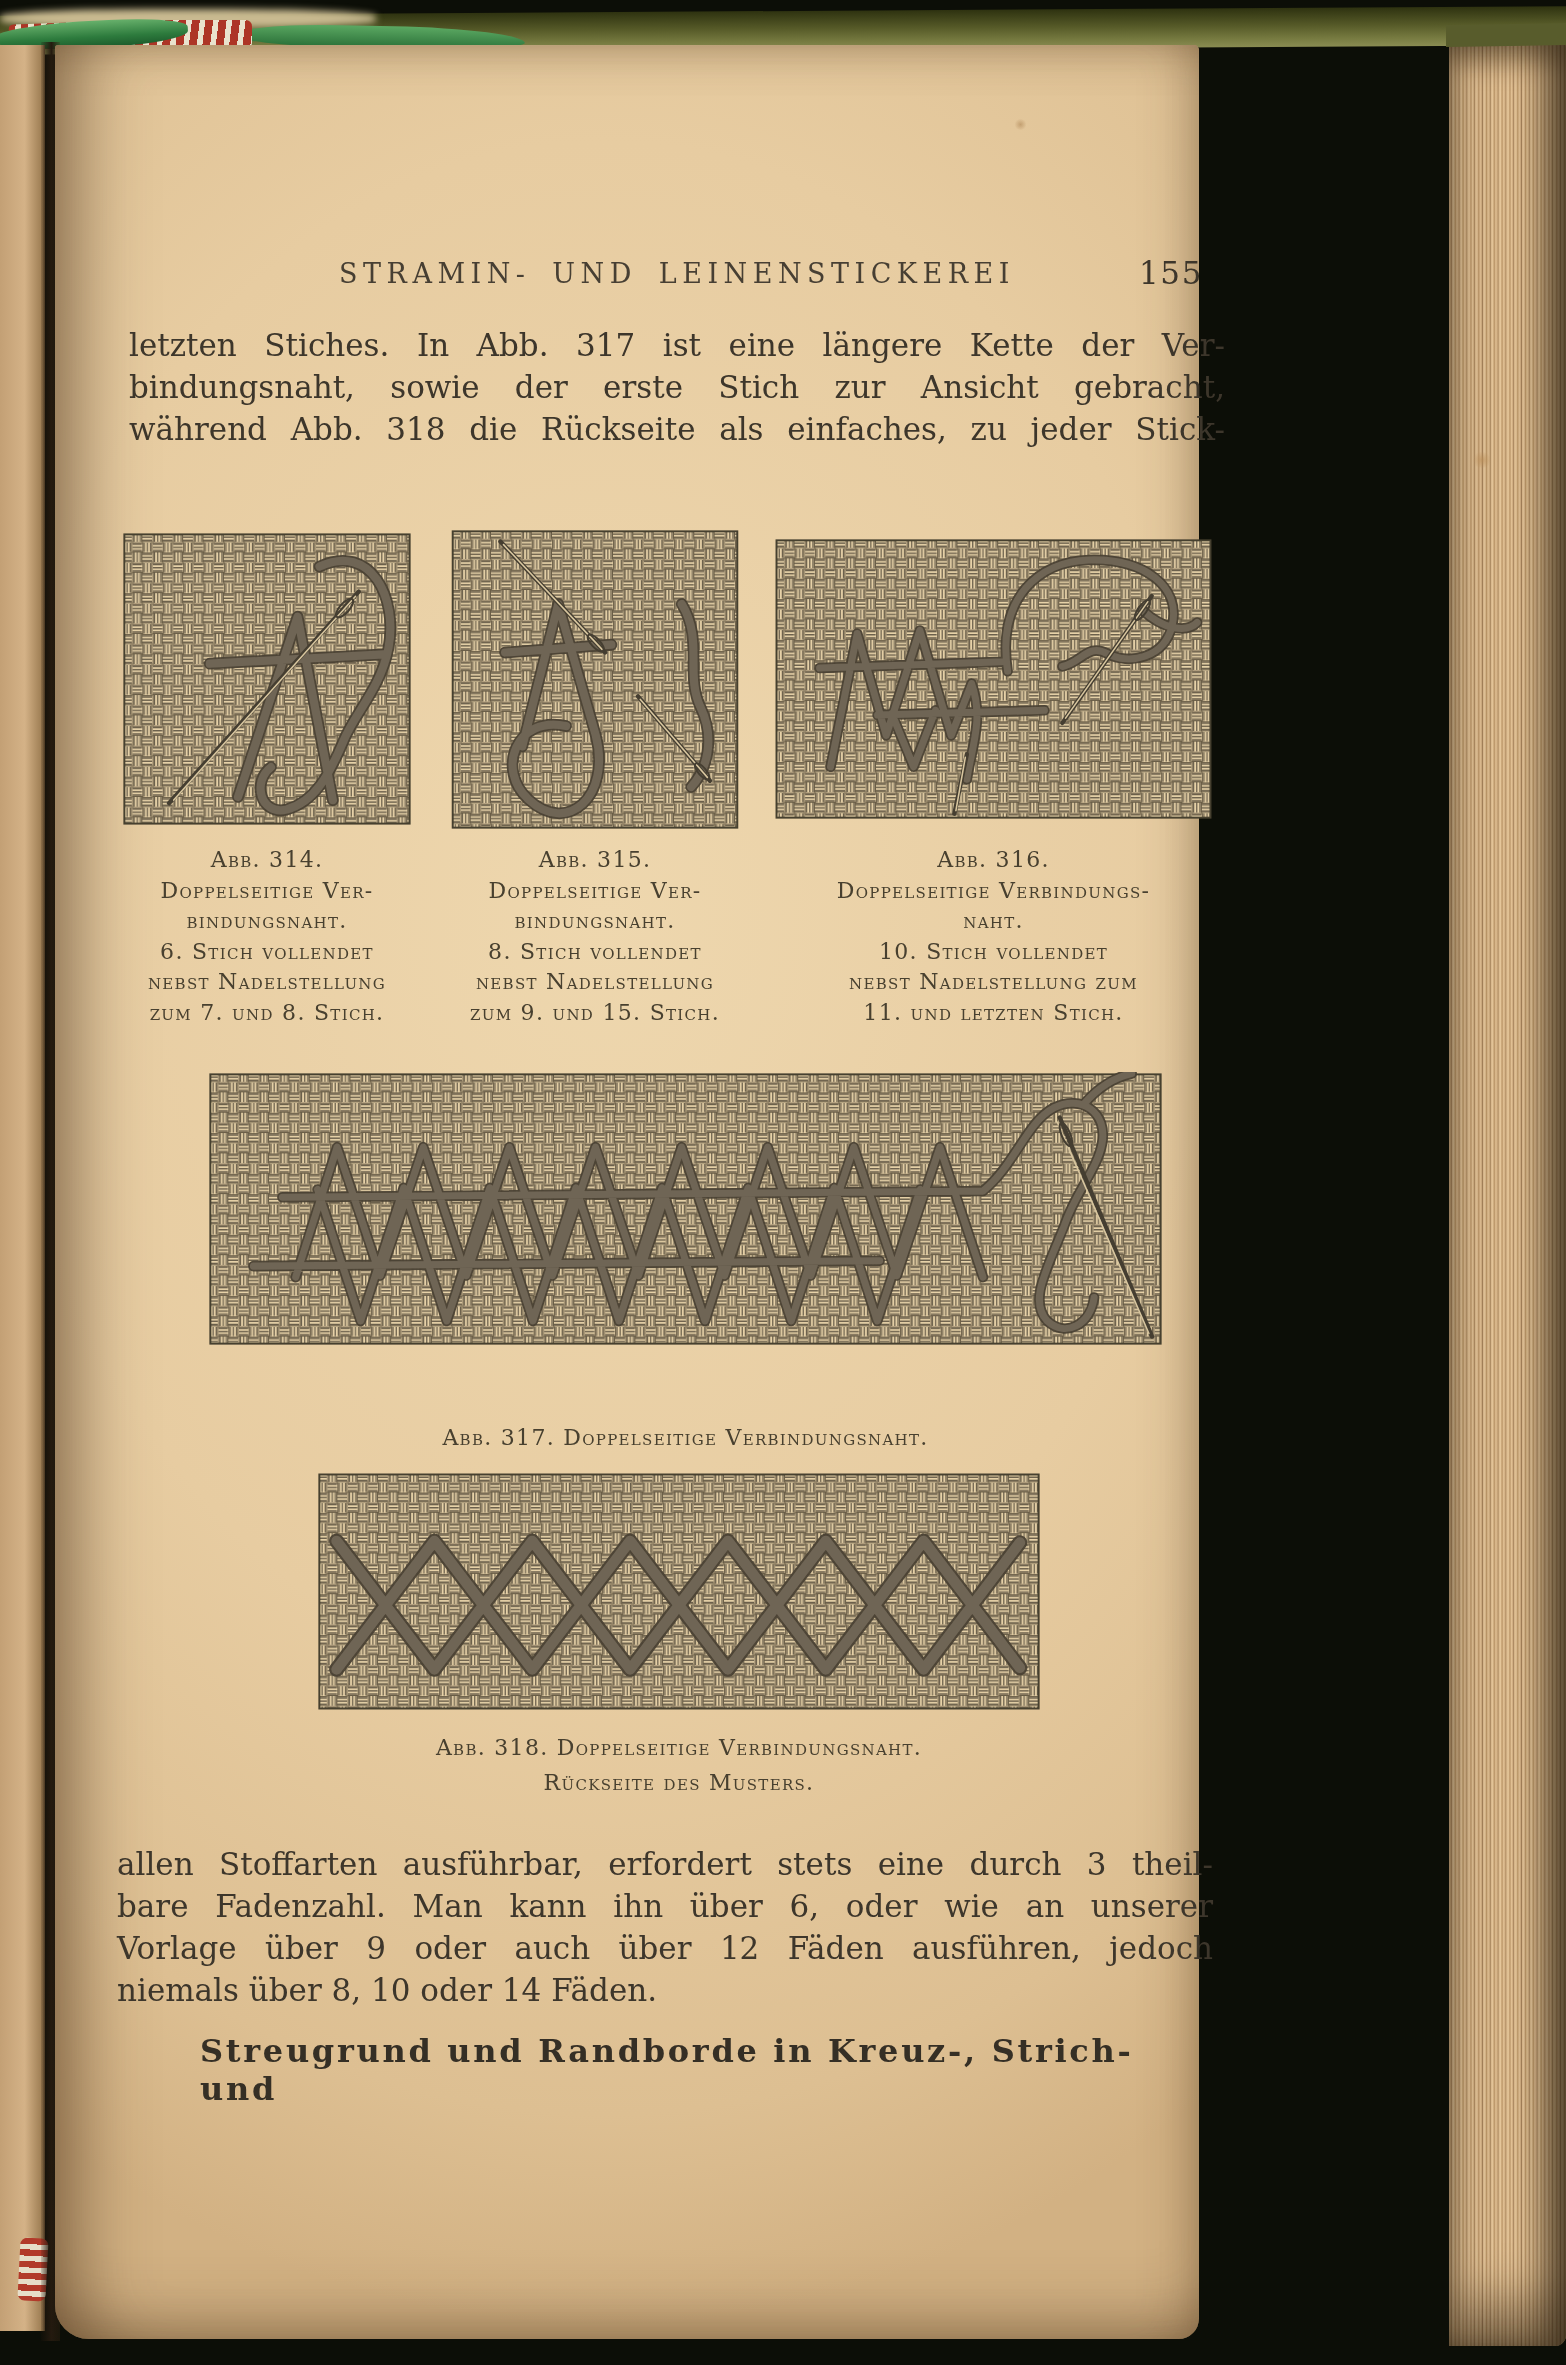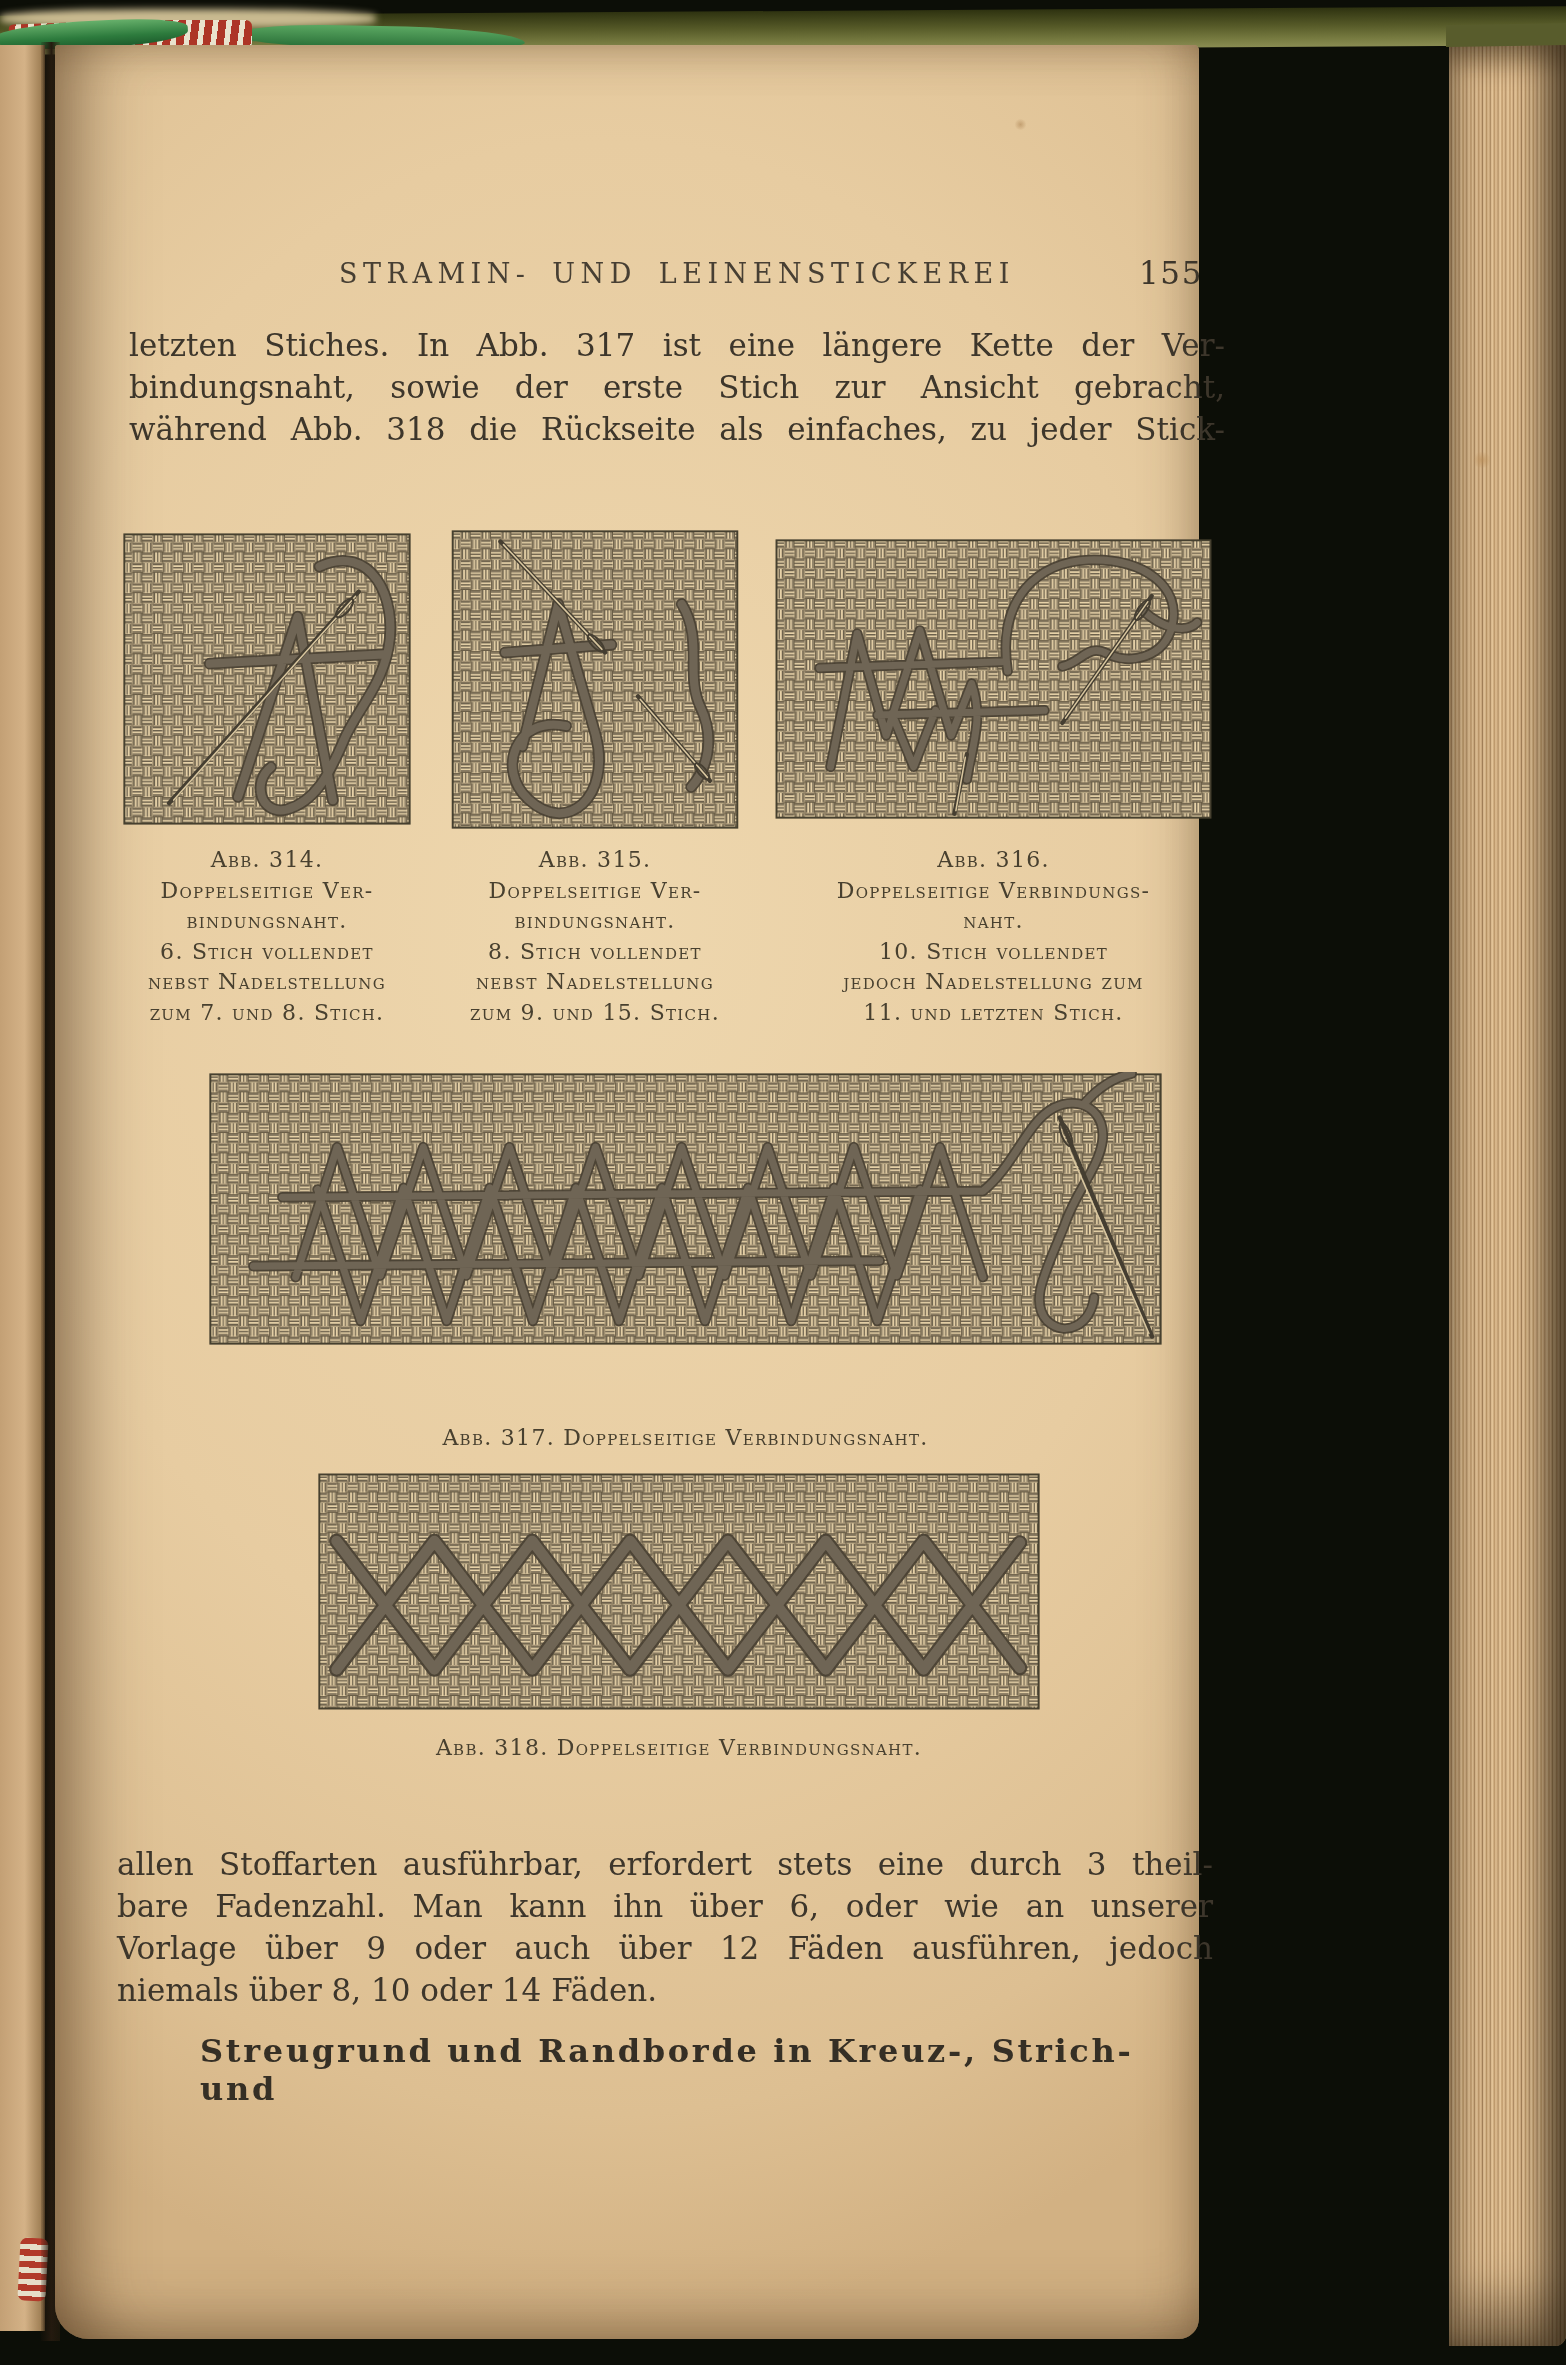--- a/index.html
+++ b/index.html
@@ -192,21 +192,21 @@
       <div>bindungsnaht.</div>
       <div>8. Stich vollendet</div>
       <div>nebst Nadelstellung</div>
       <div>zum 9. und 15. Stich.</div>
     </div>
     <div class="caption" style="left:719px;top:800px;width:439px;">
       <div>Abb. 316.</div>
       <div>Doppelseitige Verbindungs-</div>
       <div>naht.</div>
       <div>10. Stich vollendet</div>
-      <div>jedoch Nadelstellung zum</div>
+      <div>nebst Nadelstellung zum</div>
       <div>11. und letzten Stich.</div>
     </div>
 
     <figure class="figbox" style="left:153px;top:1027px;width:955px;height:274px;">
       <svg width="955" height="274" viewBox="0 0 1220 350">
         <defs>
           <path id="p317" fill="none" d="M95 160 L990 152 M58 248 L858 241
             M112 262 L165 96 L220 260 L275 96 L330 260 L385 96 L440 260 L495 96 L550 260 L605 96 L660 260 L715 96 L770 260 L825 96 L880 260 L935 96 L990 262
             M140 150 L195 318 L250 148 L305 318 L360 148 L415 318 L470 148 L525 318 L580 148 L635 318 L690 148 L745 318 L800 148 L855 318 L910 150
             M990 152 C1030 120 1046 64 1080 46 C1116 28 1150 52 1142 92 C1136 124 1108 154 1094 196 C1072 252 1048 292 1072 318 C1096 340 1128 322 1132 288
@@ -230,20 +230,21 @@
           <path id="p318" fill="none" d="M25 88 L150 252 M150 88 L275 252 M275 88 L400 252 M400 88 L525 252 M525 88 L650 252 M650 88 L775 252 M775 88 L898 250
             M25 252 L150 88 M150 252 L275 88 M275 252 L400 88 M400 252 L525 88 M525 252 L650 88 M650 252 L775 88 M775 252 L898 90"></path>
         </defs>
         <rect class="frame" x="3" y="3" width="919" height="299"></rect>
         <use href="#p318" class="u u4"></use>
           <use href="#p318" class="t t4"></use>
       </svg>
     </figure>
     <div class="caption caption-wide" style="left:262px;top:1685px;width:724px;">
       <div>Abb. 318. Doppelseitige Verbindungsnaht.</div>
+      <div>Rückseite des Musters.</div>
     </div>
 
     <div class="para para2">
       <div class="jl">allen Stoffarten ausführbar, erfordert stets eine durch 3 theil-</div>
       <div class="jl">bare Fadenzahl. Man kann ihn über 6, oder wie an unserer</div>
       <div class="jl">Vorlage über 9 oder auch über 12 Fäden ausführen, jedoch</div>
       <div class="jl-end">niemals über 8, 10 oder 14 Fäden.</div>
     </div>
 
     <div class="boldline">Streugrund und Randborde in Kreuz-, Strich- und</div>

